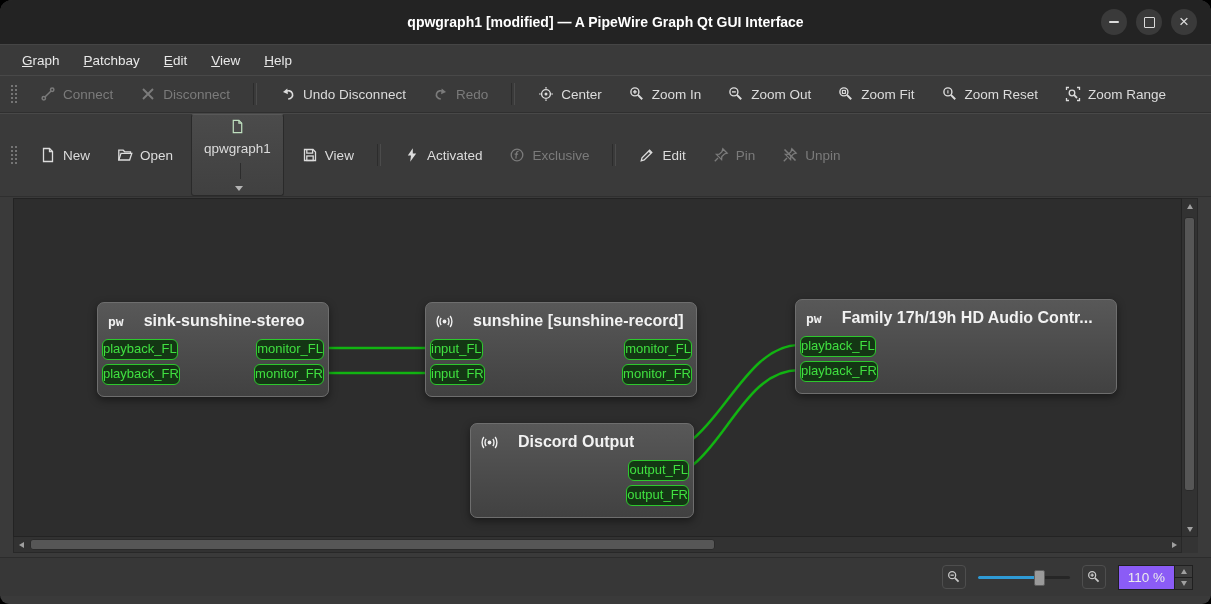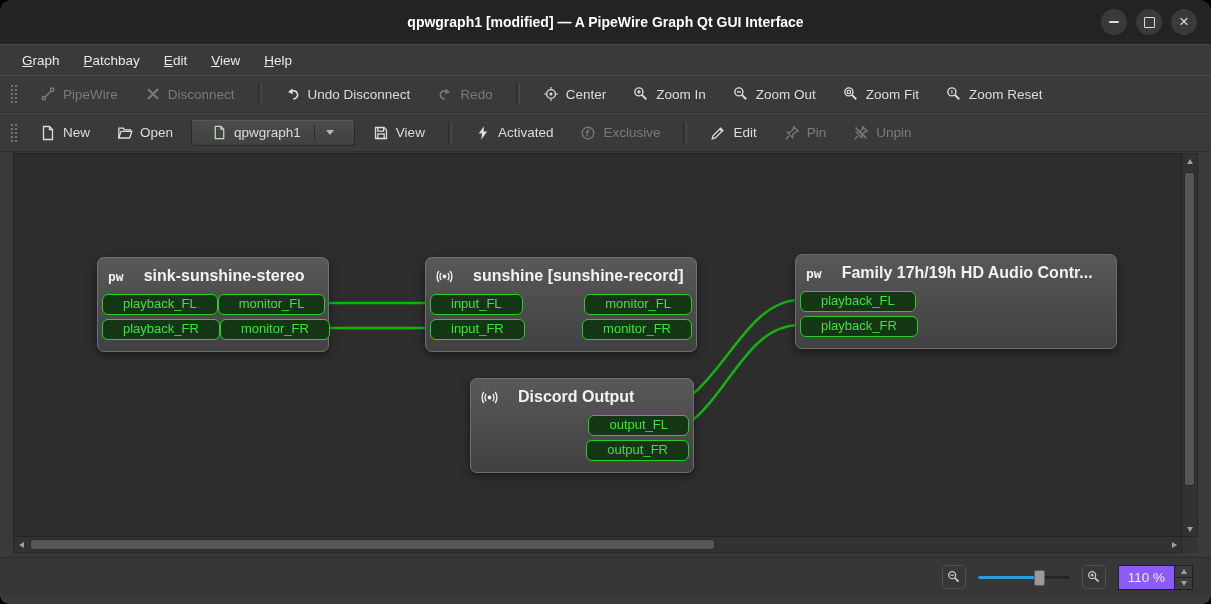--- a/index.html
+++ b/index.html
@@ -22,39 +22,39 @@
 
   
   .toolbar{display:flex;align-items:center;padding:0 8px;gap:9px;background:#3a3a3a;border-top:1px solid #484848;border-bottom:1px solid #2f2f2f;}
   .toolbar.tb1{flex:0 0 36px;}
   .toolbar.tb2{flex:0 0 37px;}
   .grip{width:8px;height:22px;margin:0 4px 0 2px;background-image:radial-gradient(#757575 1px,transparent 1.3px);background-size:4px 4px;background-position:0 1px;}
   .tbtn{display:flex;align-items:center;gap:7px;padding:5px 9px;background:transparent;border:none;color:#dcdcdc;font-size:13.5px;font-family:inherit;border-radius:3px;white-space:nowrap;}
   .tbtn svg{flex:none;display:block;}
   .tbtn.disabled{color:#7b7b7b;}
   .tsep{width:2px;height:22px;border-left:1px solid #2c2c2c;border-right:1px solid #4b4b4b;margin:0 5px;}
-  .session-btn{background:linear-gradient(#4b4b4b,#404040);border:1px solid #2a2a2a;border-top-color:#585858;padding:4px 20px;}
+  .session-btn{background:linear-gradient(#4b4b4b,#404040);border:1px solid #2a2a2a;border-top-color:#585858;padding:4px 12px;flex-direction:column;}
   .dd-arrow{width:0;height:0;border-left:4px solid transparent;border-right:4px solid transparent;border-top:5px solid #b5b5b5;margin-left:4px;}
   .dd-split{width:1px;height:16px;background:#2c2c2c;margin-left:6px;}
 
   
   .content{flex:1;display:flex;flex-direction:column;margin:1px 13px 4px;min-height:0;}
   .viewport-row{flex:1;display:flex;min-height:0;}
   .canvas{position:relative;flex:1;background:#2d2d2d;border:1px solid #232323;overflow:hidden;}
   .edges{position:absolute;left:0;top:0;pointer-events:none;}
 
   .node{position:absolute;background:linear-gradient(180deg,#585858,#414141);border:1px solid #6e6e6e;border-radius:7px;box-shadow:0 3px 8px rgba(0,0,0,.45);padding-bottom:7px;box-sizing:border-box;}
   .node-header{height:36px;display:flex;align-items:center;gap:20px;padding:0 10px;box-sizing:border-box;}
   .pw-icon{font-family:"DejaVu Sans Mono",monospace;font-weight:bold;font-size:13px;color:#f0f0f0;line-height:1;}
   .stream-icon{color:#f0f0f0;}
   .node-title{color:#f2f2f2;font-weight:bold;font-size:16px;white-space:nowrap;overflow:hidden;text-overflow:ellipsis;}
   .port-row{display:flex;justify-content:space-between;align-items:center;height:21px;margin:0 4px 4px;}
   .port-row.right-only{justify-content:flex-end;}
   .port-row.left-only{justify-content:flex-start;}
-  .port{display:inline-block;box-sizing:border-box;height:21px;line-height:18px;padding:0 20px;border:1.5px solid #2dc82d;border-radius:6px;background:#143614;color:#40e040;font-size:13px;white-space:nowrap;}
+  .port{display:inline-block;box-sizing:border-box;height:21px;line-height:18px;padding:0 0;border:1.5px solid #2dc82d;border-radius:6px;background:#143614;color:#40e040;font-size:13px;white-space:nowrap;}
 
   
   .vscroll{width:16px;background:#323232;border:1px solid #282828;border-left:none;display:flex;flex-direction:column;box-sizing:border-box;}
   .hscroll-row{flex:0 0 16px;display:flex;}
   .hscroll{flex:1;background:#323232;border:1px solid #282828;border-top:none;display:flex;box-sizing:border-box;}
   .corner{width:16px;background:#343434;}
   .sb-arrow{flex:0 0 14px;display:flex;align-items:center;justify-content:center;}
   .vtrack{flex:1;position:relative;}
   .vthumb{position:absolute;left:2px;right:2px;top:4px;height:88%;background:#565656;border:1px solid #2a2a2a;border-radius:3px;}
   .htrack{flex:1;position:relative;}
@@ -107,21 +107,21 @@
 
   <div class="toolbar tb1">
     <span class="grip"></span>
 
     <button class="tbtn disabled">
       <svg width="16" height="16" viewBox="0 0 16 16" stroke="currentColor" fill="none" stroke-width="1.5">
           <circle cx="3.8" cy="12.2" r="1.7"></circle>
           <circle cx="12.2" cy="3.8" r="1.7"></circle>
           <path d="M5.2 10.8 L10.8 5.2"></path>
         </svg>
-      <span>PipeWire</span>
+      <span>Connect</span>
     </button>
 
     <button class="tbtn disabled">
       <svg width="16" height="16" viewBox="0 0 16 16" stroke="currentColor" fill="none" stroke-width="1.9">
           <path d="M3 3 L13 13 M13 3 L3 13"></path>
         </svg>
       <span>Disconnect</span>
     </button>
 
     <span class="tsep"></span>
@@ -182,20 +182,28 @@
 
     <button class="tbtn">
       <svg width="16" height="16" viewBox="0 0 16 16" stroke="currentColor" fill="none" stroke-width="1.4">
           <circle cx="5.9" cy="5.9" r="4"></circle>
           <path d="M8.9 8.9 L13.2 13.2" stroke-width="2"></path>
           <path d="M5.9 4.2 V7.6" stroke-width="1.1"></path>
         </svg>
       <span>Zoom Reset</span>
     </button>
 
+    <button class="tbtn">
+      <svg width="16" height="16" viewBox="0 0 16 16" stroke="currentColor" fill="none" stroke-width="1.3">
+          <path d="M1.5 4 V1.5 H4 M12 1.5 H14.5 V4 M14.5 12 V14.5 H12 M4 14.5 H1.5 V12"></path>
+          <circle cx="7" cy="7" r="2.8"></circle>
+          <path d="M9.2 9.2 L12 12" stroke-width="1.8"></path>
+        </svg>
+      <span>Zoom Range</span>
+    </button>
   </div>
 
   <div class="toolbar tb2">
     <span class="grip"></span>
 
     <button class="tbtn">
       <svg width="16" height="16" viewBox="0 0 16 16" stroke="currentColor" fill="none" stroke-width="1.3">
           <path d="M3.5 1.5 H9.5 L12.5 4.5 V14.5 H3.5 Z"></path>
           <path d="M9.5 1.5 V4.5 H12.5"></path>
         </svg>

